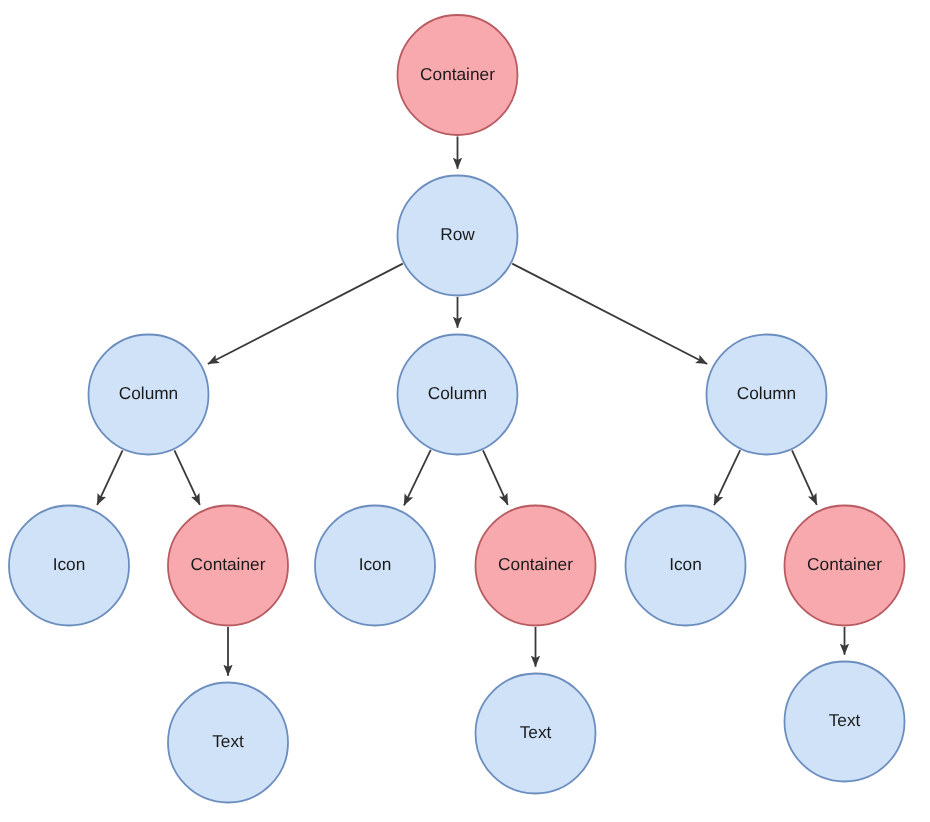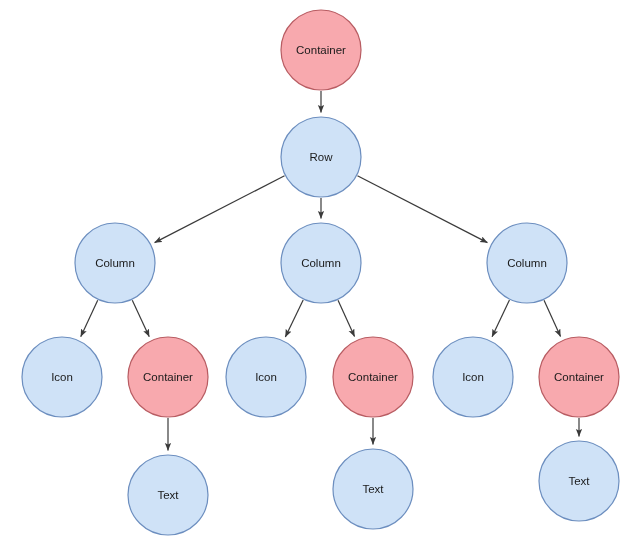--- a/index.html
+++ b/index.html
@@ -12,21 +12,20 @@
     width: 620px;
     height: 548px;
     font-family: "Liberation Sans", sans-serif;
     overflow: hidden;
   }
   #diagram-canvas {
     position: relative;
     width: 548px;
     height: 548px;
     background: #ffffff;
-    margin-left: 16px;
   }
   #diagram-svg {
     position: absolute;
     top: 0;
     left: 0;
     width: 620px;
     height: 548px;
     display: block;
   }
   .node-circle {

